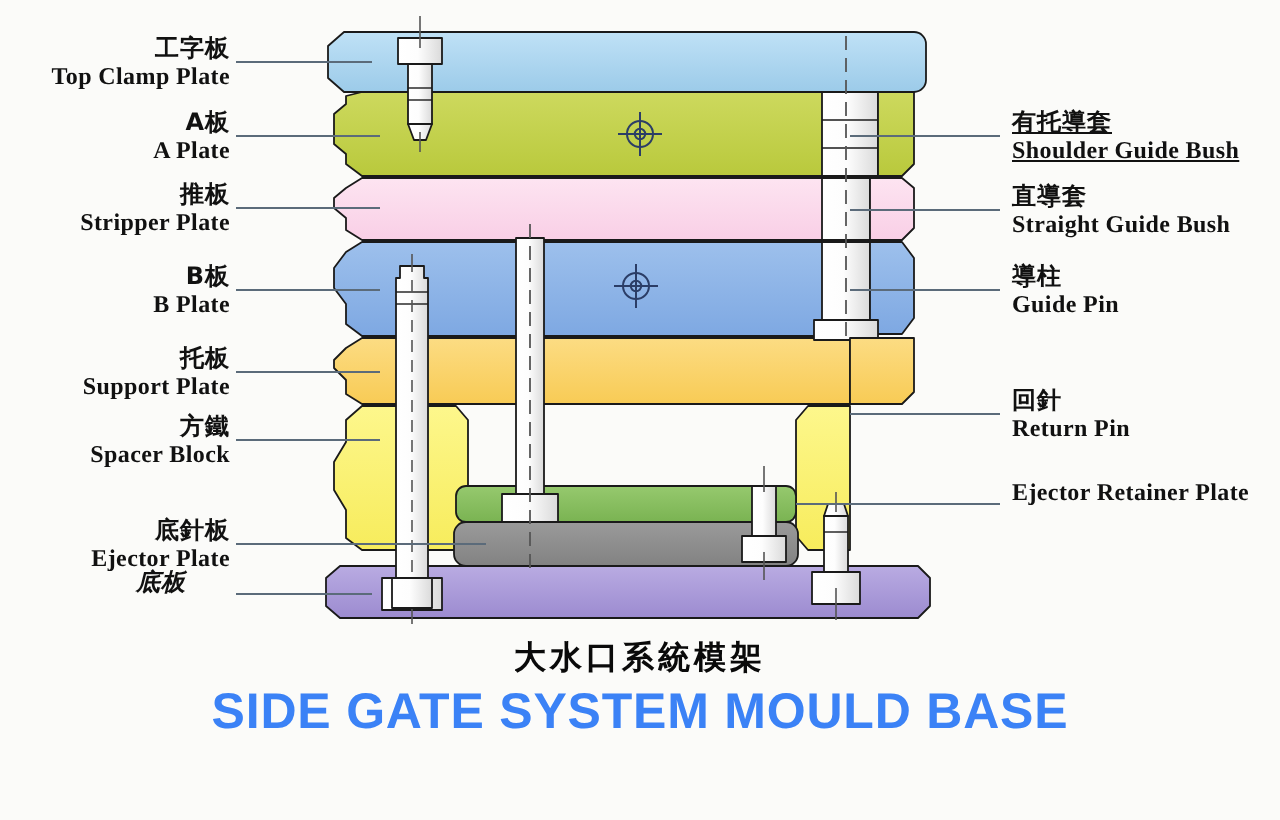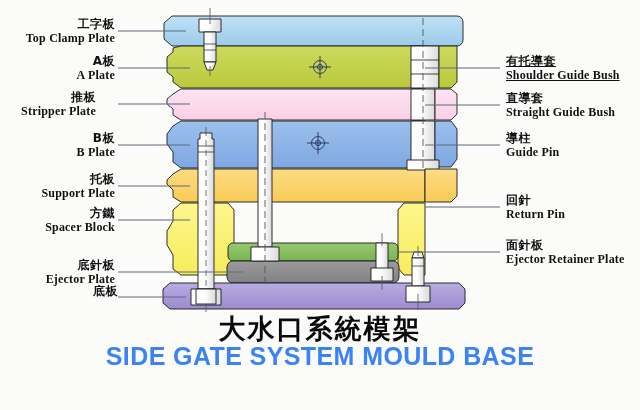--- a/index.html
+++ b/index.html
@@ -24,21 +24,21 @@
     font-size:12px;font-weight:700;letter-spacing:.2px;
     line-height:14px;white-space:nowrap;
   }
   .lbl.right{text-align:left;}
   .lbl.left{text-align:right;}
 
   
   #title{position:absolute;left:0;right:0;text-align:center;}
   #title .t-cn{
     font-family:"DejaVu Sans", sans-serif;
-    font-size:27px;font-weight:700;letter-spacing:2px;color:#0a0a0a;
+    font-size:16px;font-weight:700;letter-spacing:2px;color:#0a0a0a;
     line-height:26px;
   }
   #title .t-en{
     font-family:"Liberation Sans", sans-serif;
     font-size:25px;font-weight:700;letter-spacing:.4px;color:#3b82f6;
     line-height:28px;
   }
 
   
   #diagram{position:absolute;left:0;top:0;width:640px;height:410px;}
@@ -215,21 +215,21 @@
   <div class="lbl left" style="right:525px;top:18px;">
     <div class="cn">工字板</div>
     <div class="en">Top Clamp Plate</div>
   </div>
 
   <div class="lbl left" style="right:525px;top:55px;margin-left:36px;">
     <div class="cn">A板</div>
     <div class="en">A Plate</div>
   </div>
 
-  <div class="lbl left" style="right:544px;top:91px;">
+  <div class="lbl left" style="right:525px;top:91px;">
     <div class="cn">推板</div>
     <div class="en">Stripper Plate</div>
   </div>
 
   <div class="lbl left" style="right:525px;top:132px;">
     <div class="cn">B板</div>
     <div class="en">B Plate</div>
   </div>
 
   <div class="lbl left" style="right:525px;top:173px;">
@@ -240,21 +240,21 @@
   <div class="lbl left" style="right:525px;top:207px;">
     <div class="cn">方鐵</div>
     <div class="en">Spacer Block</div>
   </div>
 
   <div class="lbl left" style="right:525px;top:259px;">
     <div class="cn">底針板</div>
     <div class="en">Ejector Plate</div>
   </div>
 
-  <div class="lbl left" style="right:522px;top:285px;">
+  <div class="lbl left" style="right:547px;top:285px;font-style:italic;">
     <div class="cn">底板</div>
   </div>
 
   <div class="lbl right" style="left:506px;top:55px;text-decoration:underline;">
     <div class="cn">有托導套</div>
     <div class="en">Shoulder Guide Bush</div>
   </div>
 
   <div class="lbl right" style="left:506px;top:92px;">
     <div class="cn">直導套</div>
@@ -265,21 +265,20 @@
     <div class="cn">導柱</div>
     <div class="en">Guide Pin</div>
   </div>
 
   <div class="lbl right" style="left:506px;top:194px;">
     <div class="cn">回針</div>
     <div class="en">Return Pin</div>
   </div>
 
   <div class="lbl right" style="left:506px;top:239px;">
-    <div class="cn">面針板</div>
     <div class="en">Ejector Retainer Plate</div>
   </div>
 
   <div id="title" style="top:316px;">
     <div class="t-cn">大水口系統模架</div>
     <div class="t-en">SIDE GATE SYSTEM MOULD BASE</div>
   </div>
 
 </div>
 

